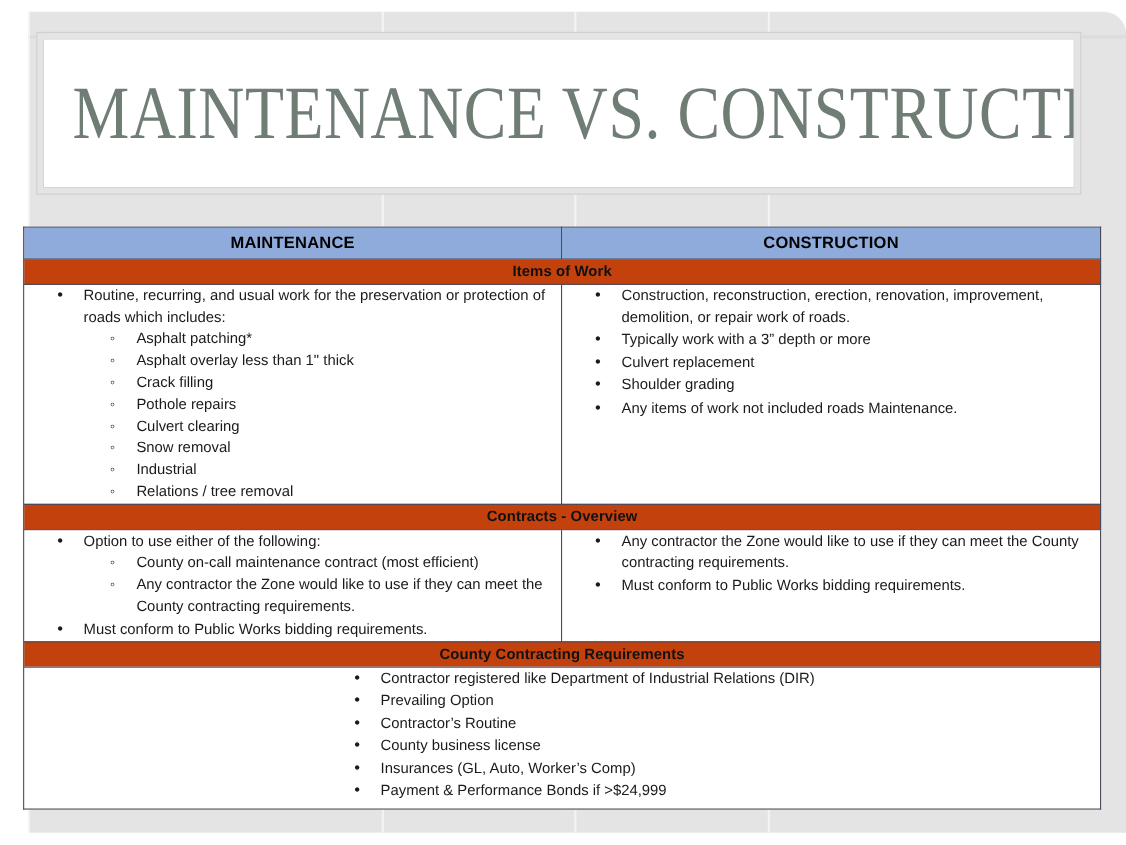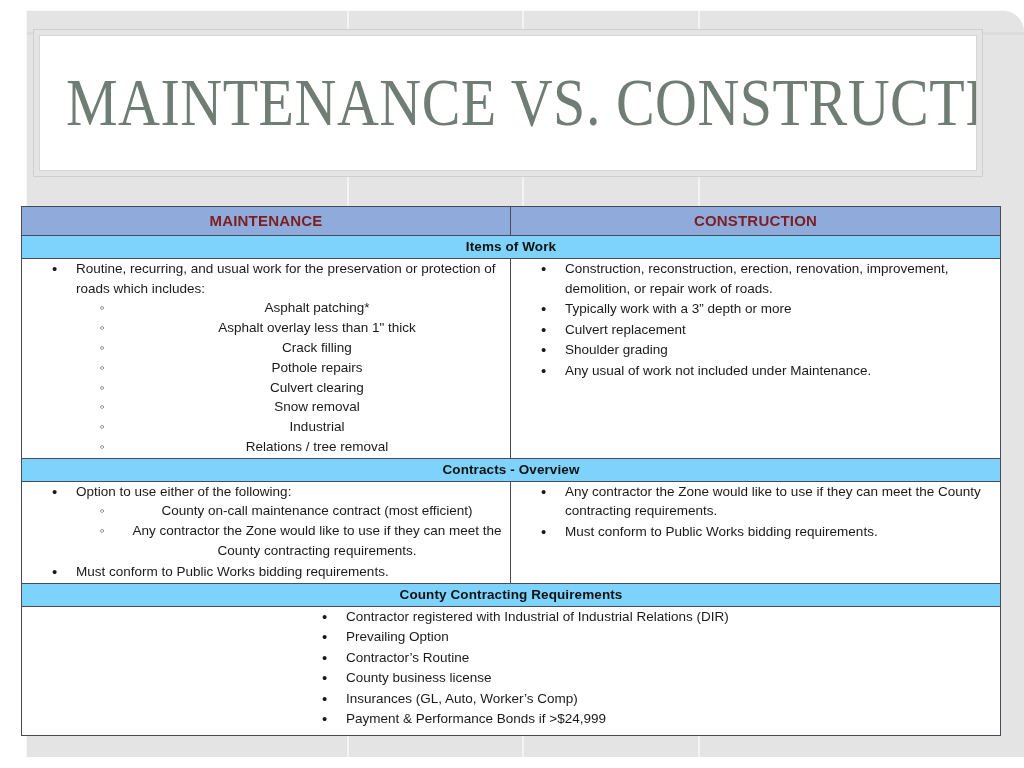--- a/index.html
+++ b/index.html
@@ -114,26 +114,26 @@
     border: 1px solid #4a4a5a;
     vertical-align: top;
     padding: 0;
   }
 
   tr.hdr-main th {
     background: #8fabdc;
     text-align: center;
     font-size: 15px;
     font-weight: bold;
-    color: #7f1d1d;
+    color: #000000;
     padding: 5px 0 6px;
     letter-spacing: .2px;
   }
   tr.hdr-sec td {
-    background: #7dd3fc;
+    background: #c2410c;
     text-align: center;
     font-size: 13.5px;
     font-weight: bold;
     color: #111;
     padding: 3px 0 4px;
     letter-spacing: .1px;
   }
 
   .cell {
     padding: 8px 10px 10px 10px;
@@ -160,21 +160,20 @@
     left: 0;
     top: -1px;
     font-size: 15px;
     line-height: 1.45;
     color: #1a1a1a;
   }
   ul.lvl2 {
     margin: 0;
     padding: 0 0 0 28px;
     list-style: none;
-    text-align: center;
   }
   ul.lvl2 > li {
     position: relative;
     padding: 0 0 0 24px;
     margin: 0;
     line-height: 1.47;
   }
   ul.lvl2 > li::before {
     content: "\25E6";
     position: absolute;
@@ -244,21 +243,21 @@
               </ul>
             </li>
           </ul>
         </td>
         <td class="cell tall-a">
           <ul class="lvl1">
             <li><span>Construction, reconstruction, erection, renovation, improvement, demolition, or repair work of roads.</span></li>
             <li><span>Typically work with a 3” depth or more</span></li>
             <li><span>Culvert replacement</span></li>
             <li><span>Shoulder grading</span></li>
-            <li><span>Any usual of work not included under Maintenance.</span></li>
+            <li><span>Any items of work not included roads Maintenance.</span></li>
           </ul>
         </td>
       </tr>
 
       <tr class="hdr-sec">
         <td colspan="2">Contracts - Overview</td>
       </tr>
 
       <tr>
         <td class="cell tall-b">
@@ -281,21 +280,21 @@
         </td>
       </tr>
 
       <tr class="hdr-sec">
         <td colspan="2">County Contracting Requirements</td>
       </tr>
 
       <tr>
         <td colspan="2" class="cell tall-c center-list">
           <ul class="lvl1">
-            <li><span>Contractor registered with Industrial of Industrial Relations (DIR)</span></li>
+            <li><span>Contractor registered like Department of Industrial Relations (DIR)</span></li>
             <li><span>Prevailing Option</span></li>
             <li><span>Contractor’s Routine</span></li>
             <li><span>County business license</span></li>
             <li><span>Insurances (GL, Auto, Worker’s Comp)</span></li>
             <li><span>Payment &amp; Performance Bonds if &gt;$24,999</span></li>
           </ul>
         </td>
       </tr>
 
     </tbody>

